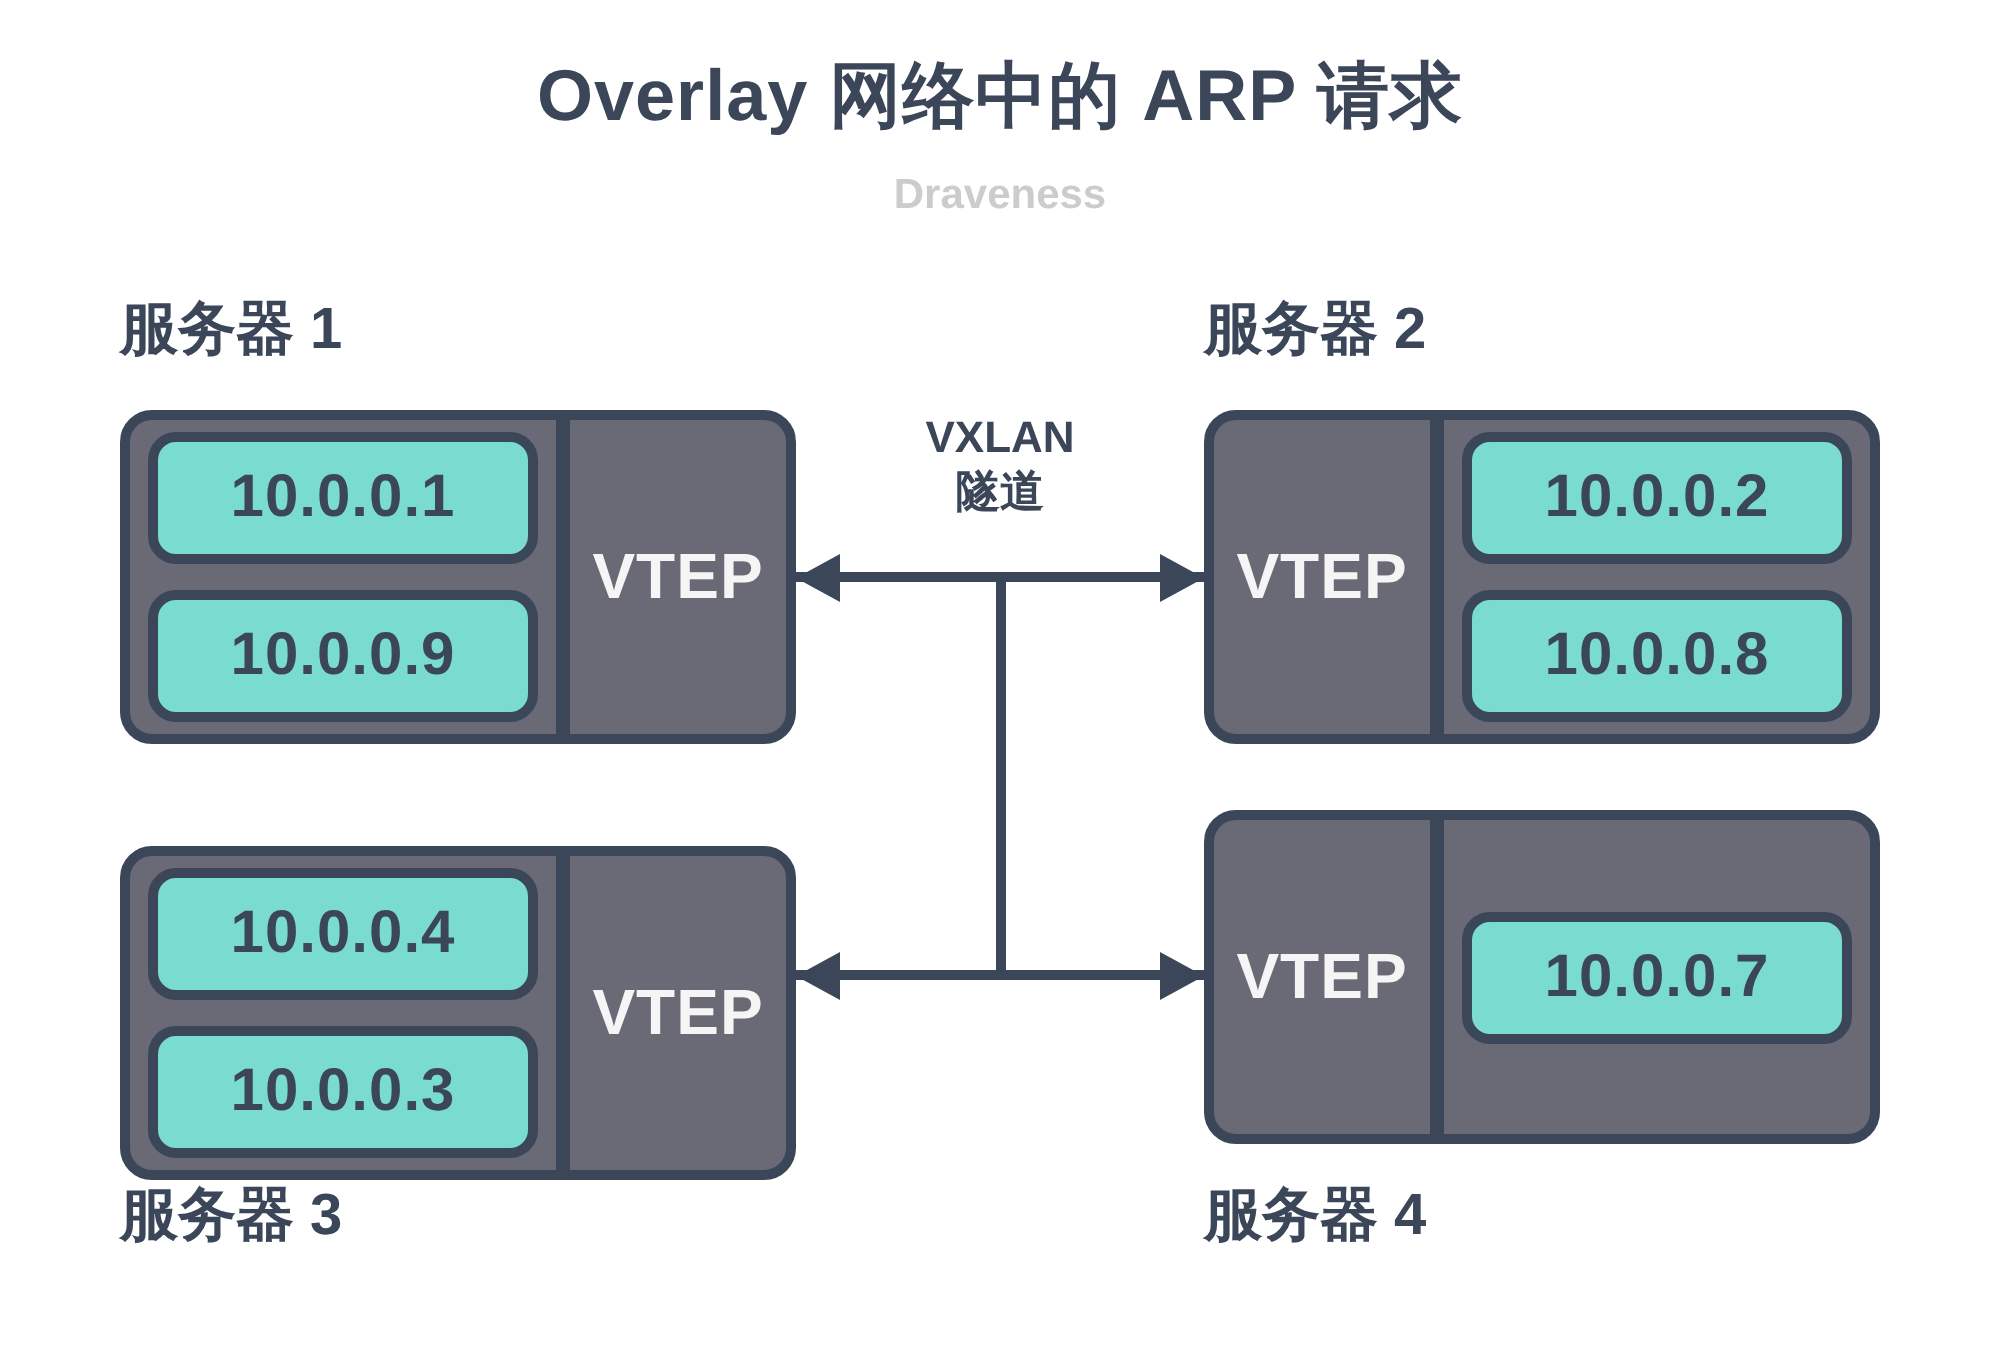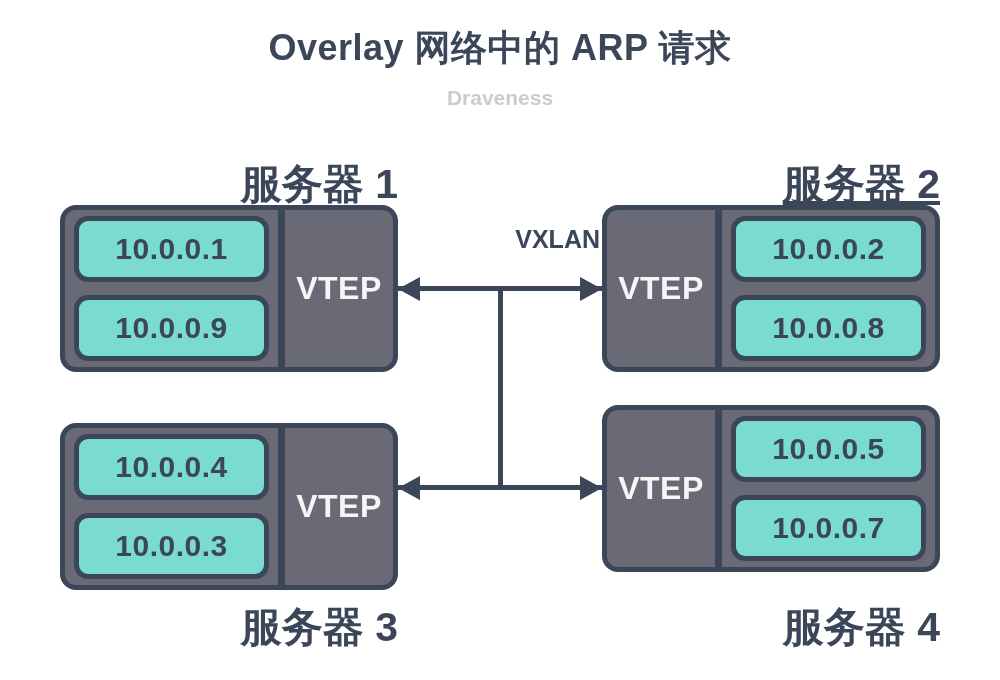--- a/index.html
+++ b/index.html
@@ -29,25 +29,24 @@
     top: 86px; left: 0;
     width: 1000px;
     text-align: center;
     font-size: 21px;
     font-weight: 700;
     color: var(--wm);
   }
   .server-label {
     position: absolute;
     width: 338px;
-    text-align: right;
-    font-size: 41px;
-    font-weight: 800;
-    color: var(--navy);
-    margin-top: 12px;
+    text-align: left;
+    font-size: 29px;
+    font-weight: 800;
+    color: var(--navy);
   }
   .server-box {
     position: absolute;
     width: 338px;
     height: 167px;
     background: var(--gray);
     border: 5px solid var(--navy);
     border-radius: 16px;
     display: flex;
     overflow: hidden;
@@ -119,24 +118,24 @@
     position: absolute;
     left: 498px;
     top: 290px;
     width: 5px;
     height: 198px;
     background: var(--navy);
   }
   .tunnel-label {
     position: absolute;
     left: 400px;
-    top: 224px;
+    top: 206px;
     width: 200px;
-    text-align: right;
-    font-size: 25px;
+    text-align: center;
+    font-size: 22px;
     font-weight: 800;
     line-height: 1.22;
     color: var(--navy);
   }
 </style>
 </head>
 <body>
 
 <div class="canvas">
 
@@ -146,21 +145,21 @@
   <div class="server-label" style="left:60px; top:145px;">服务器 1</div>
   <div class="server-box" style="left:60px; top:205px;">
     <div class="ip-col">
       <div class="ip-pill">10.0.0.1</div>
       <div class="ip-pill">10.0.0.9</div>
     </div>
     <div class="vdivider"></div>
     <div class="vtep-area">VTEP</div>
   </div>
 
-  <div class="server-label" style="left:602px; top:145px;text-decoration:underline;">服务器 2</div>
+  <div class="server-label" style="left:602px; top:145px;">服务器 2</div>
   <div class="server-box" style="left:602px; top:205px;">
     <div class="vtep-area">VTEP</div>
     <div class="vdivider"></div>
     <div class="ip-col">
       <div class="ip-pill">10.0.0.2</div>
       <div class="ip-pill">10.0.0.8</div>
     </div>
   </div>
 
   <div class="server-box" style="left:60px; top:423px;">
@@ -170,28 +169,28 @@
     </div>
     <div class="vdivider"></div>
     <div class="vtep-area">VTEP</div>
   </div>
   <div class="server-label" style="left:60px; top:588px;">服务器 3</div>
 
   <div class="server-box" style="left:602px; top:405px;">
     <div class="vtep-area">VTEP</div>
     <div class="vdivider"></div>
     <div class="ip-col">
-      <div class="ip-pill">10.0.0.5</div>
       <div class="ip-pill">10.0.0.7</div>
     </div>
   </div>
   <div class="server-label" style="left:602px; top:588px;">服务器 4</div>
 
   <div class="tunnel-label">
     <div>VXLAN</div>
+    <div>隧道</div>
   </div>
 
   <div class="h-arrow" style="top:277px;">
     <div class="line"></div>
     <div class="head head-left"></div>
     <div class="head head-right"></div>
   </div>
 
   <div class="v-line"></div>
 

